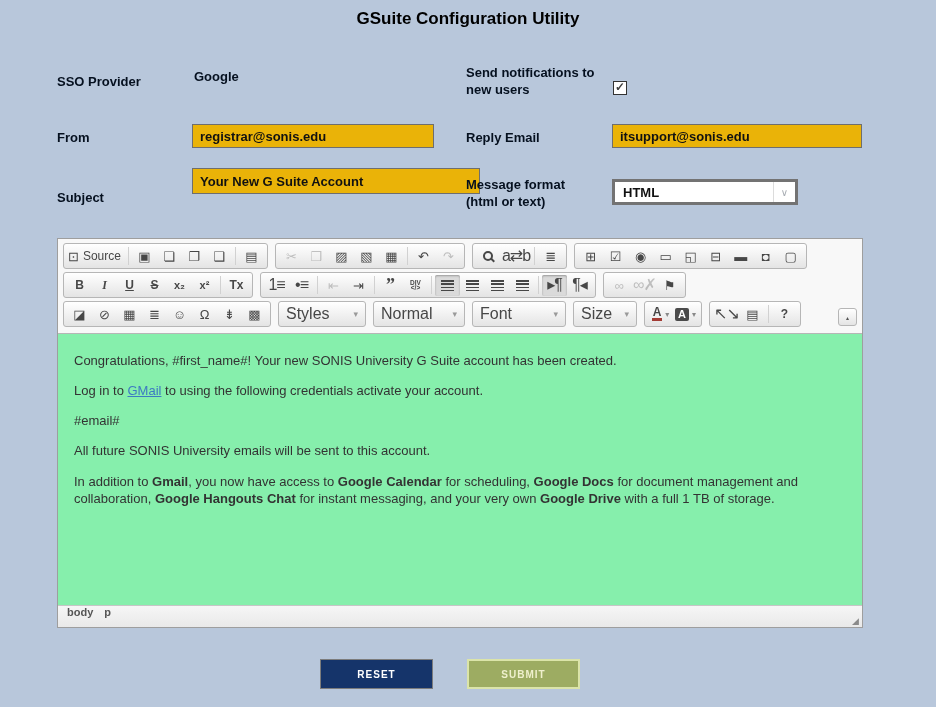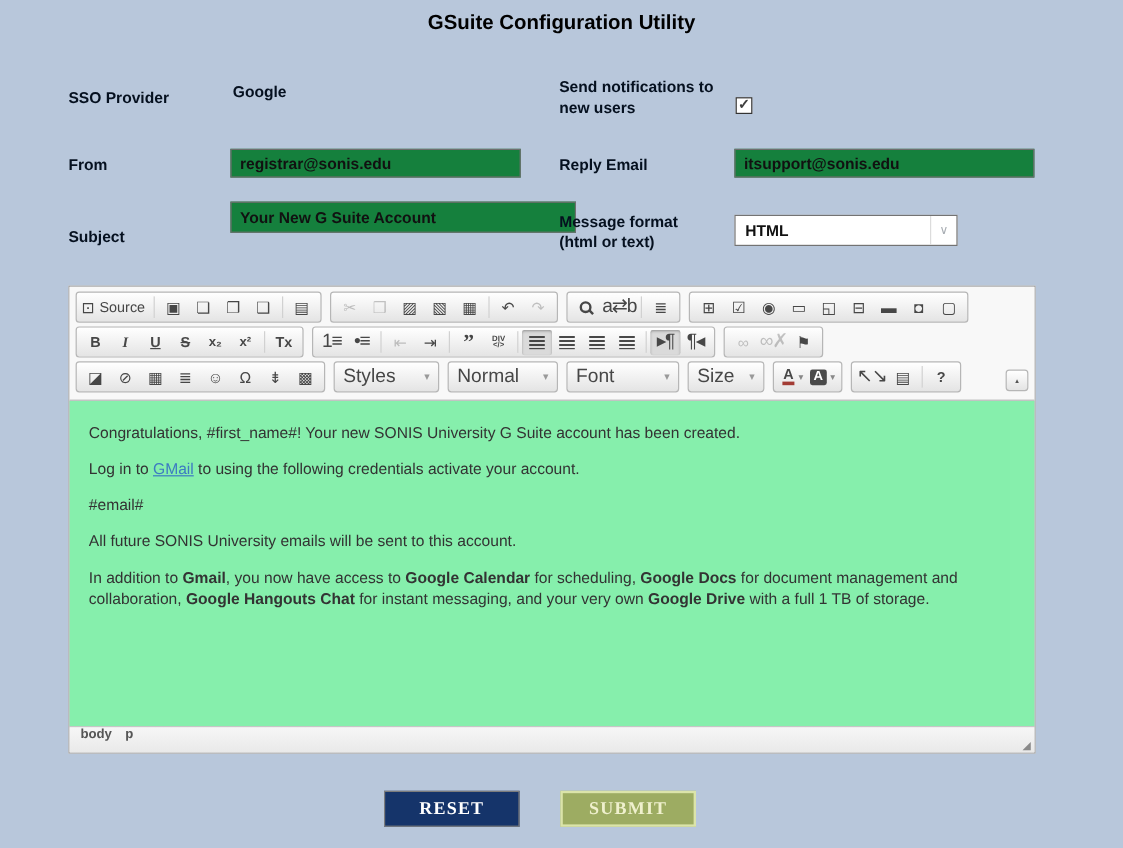--- a/index.html
+++ b/index.html
@@ -1,24 +1,24 @@
 <!DOCTYPE html>
 <html><head>
 <meta charset="utf-8">
 <style>
   html,body{margin:0;padding:0}
   body{width:936px;height:707px;background:#b8c7db;font-family:"Liberation Sans",sans-serif;position:relative;overflow:hidden}
   .abs{position:absolute}
   #page-title{top:9px;left:0;width:936px;text-align:center;font-size:17px;font-weight:bold;color:#000;margin:0}
   .lbl{font-weight:bold;font-size:13px;color:#05101f;line-height:17px}
   .val{font-weight:bold;font-size:13px;color:#05101f}
-  .txt{position:absolute;border:1px solid #6e6e6e;background:#15803d;font-family:"Liberation Sans",sans-serif;font-weight:bold;font-size:13px;color:#111;padding:0 7px;box-sizing:border-box}
+  .txt{position:absolute;border:1px solid #6e6e6e;background:#eab308;font-family:"Liberation Sans",sans-serif;font-weight:bold;font-size:13px;color:#111;padding:0 7px;box-sizing:border-box}
   #chk{left:613px;top:81px;width:14px;height:14px;background:#fff;border:1px solid #333;box-sizing:border-box;text-align:center;cursor:pointer}
   #chk span{font-size:12px;font-weight:bold;color:#3f3f3f;line-height:12px;display:block;margin-top:-1px}
-  #msg-select{left:612px;top:179px;width:186px;height:26px;background:#fff;border:1px solid #737373;display:flex;align-items:stretch;box-sizing:border-box;cursor:pointer}
+  #msg-select{left:612px;top:179px;width:186px;height:26px;background:#fff;border:3px solid #737373;display:flex;align-items:stretch;box-sizing:border-box;cursor:pointer}
   #msg-select .sel-text{flex:1;display:flex;align-items:center;padding-left:8px;font-weight:bold;font-size:13px;color:#111}
   #msg-select .sel-arrow{width:21px;border-left:1px solid #dcdcdc;display:flex;align-items:center;justify-content:center;color:#a8adb3;font-size:10px}
   
   #editor{left:57px;top:238px;width:806px;height:390px;border:1px solid #9e9e9e;background:#fff;box-sizing:border-box;display:flex;flex-direction:column}
   #toolbar{background:#f8f8f8;border-bottom:1px solid #b6b6b6;padding:4px 5px 3px 5px;position:relative}
   .tb-row{display:flex;align-items:center;margin-bottom:3px}
   .tb-group{display:inline-flex;align-items:center;border:1px solid #b6b6b6;border-radius:3px;background:linear-gradient(#ffffff,#e4e4e4);padding:1px 3px;margin-right:7px;height:26px;box-sizing:border-box}
   .tb-btn{display:inline-flex;align-items:center;justify-content:center;min-width:23px;height:21px;border-radius:2px;color:#474747;cursor:pointer;padding:0 1px}
   .tb-btn.on{background:#dadada;box-shadow:inset 0 1px 2px rgba(0,0,0,.3)}
   .tb-btn.dis{opacity:.3;cursor:default}
@@ -45,21 +45,21 @@
   .dd-caret{font-size:9px;color:#999}
   .dd-styles{width:88px}.dd-format{width:92px}.dd-font{width:94px}.dd-size{width:64px}
   #collapse{position:absolute;right:5px;bottom:7px;width:17px;height:16px;border:1px solid #b6b6b6;border-radius:3px;background:linear-gradient(#fff,#e4e4e4);font-size:6px;color:#555;display:flex;align-items:center;justify-content:center;cursor:pointer}
   #content{flex:1;background:#86efac;padding:18px 16px 0 16px;overflow:hidden;font-size:13px;color:#333;line-height:1.32;cursor:text}
   #content p{margin:0 0 13px}
   #content a{color:#3d7ac2;text-decoration:underline}
   #content b{font-weight:bold}
   #pathbar{height:22px;background:linear-gradient(#f6f6f6,#e9e9e9);border-top:1px solid #c6c6c6;display:flex;padding:0 9px;position:relative;flex:0 0 22px;box-sizing:border-box}
   .path-item{font-size:11px;font-weight:bold;color:#555;margin-right:11px;cursor:pointer}
   #resize{position:absolute;right:3px;bottom:1px;font-size:9px;color:#8a8a8a;cursor:nwse-resize}
-  .action-btn{position:absolute;top:659px;width:113px;height:30px;font-family:Liberation Serif, serif;font-weight:bold;font-size:15px;letter-spacing:1px;cursor:pointer;box-sizing:border-box}
+  .action-btn{position:absolute;top:659px;width:113px;height:30px;font-family:Liberation Sans, sans-serif;font-weight:bold;font-size:10px;letter-spacing:1px;cursor:pointer;box-sizing:border-box}
   #reset{left:320px;background:#15346a;color:#ffffff;border:1px solid #7c7c7c}
   #submit{left:467px;background:#9dac62;color:#eff0cd;border:2px solid #dbe4a9}
 </style>
 </head>
 <body>
 
 <h1 class="abs" id="page-title">GSuite Configuration Utility</h1>
 
 <div class="abs lbl" style="left:57px;top:73px">SSO Provider</div>
 <div class="abs val" style="left:194px;top:69px">Google</div>

